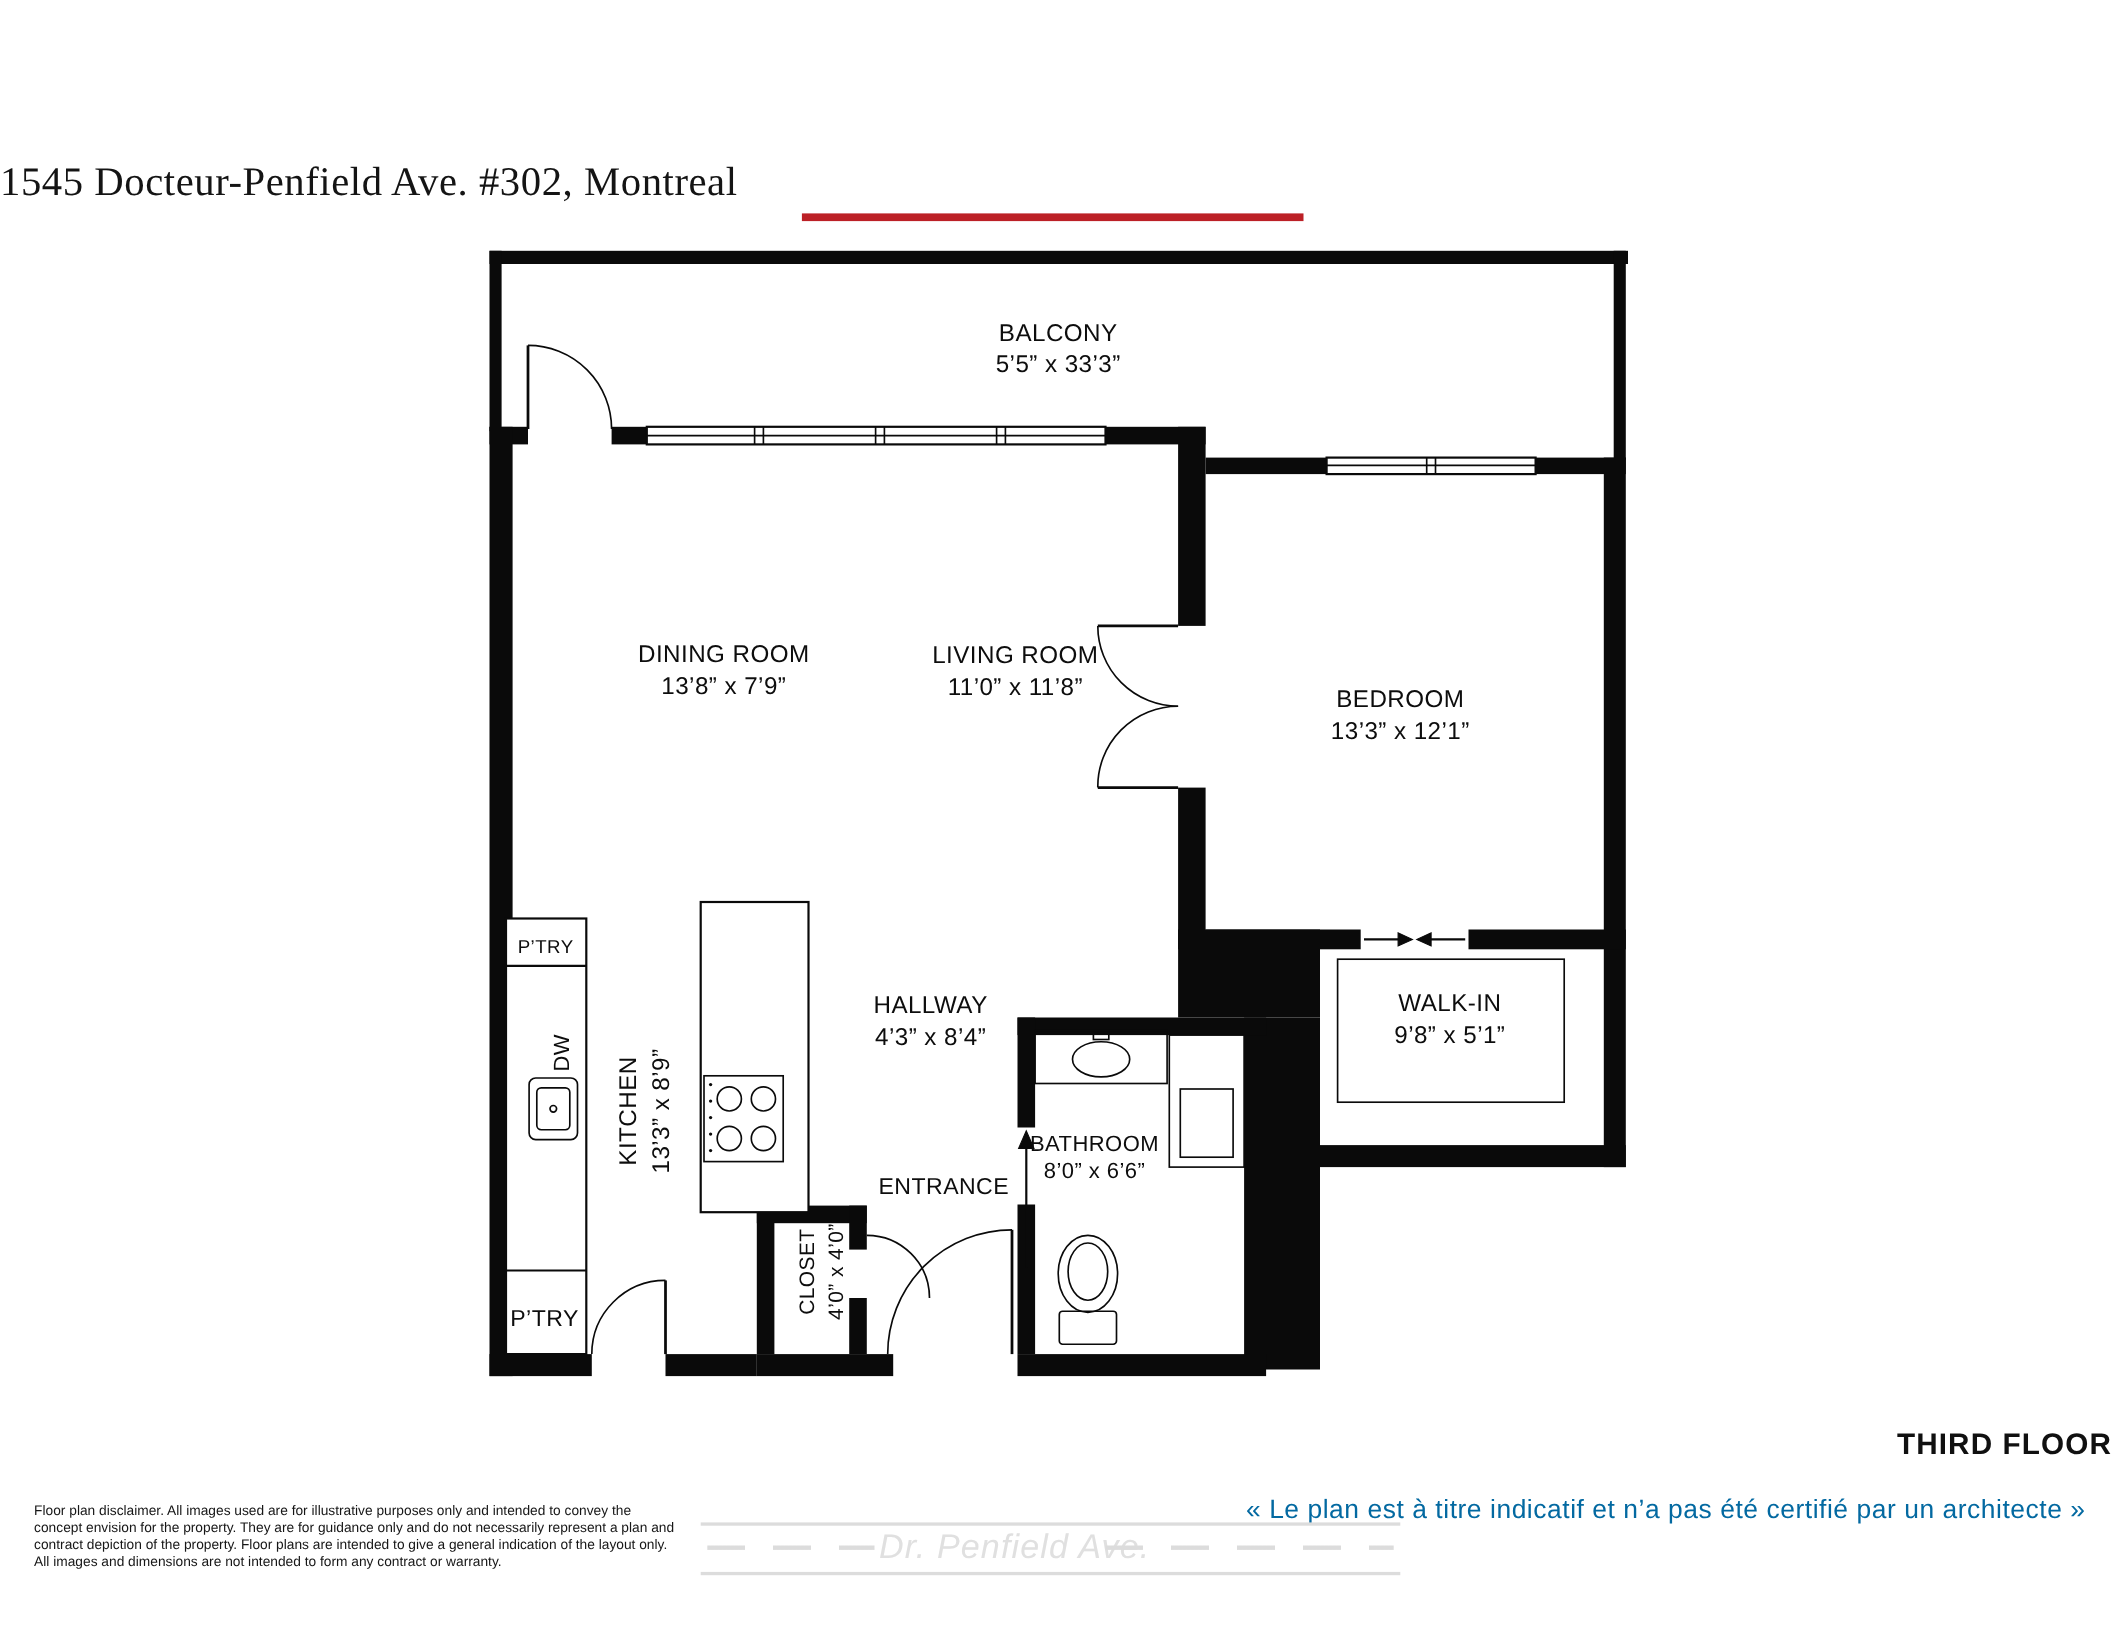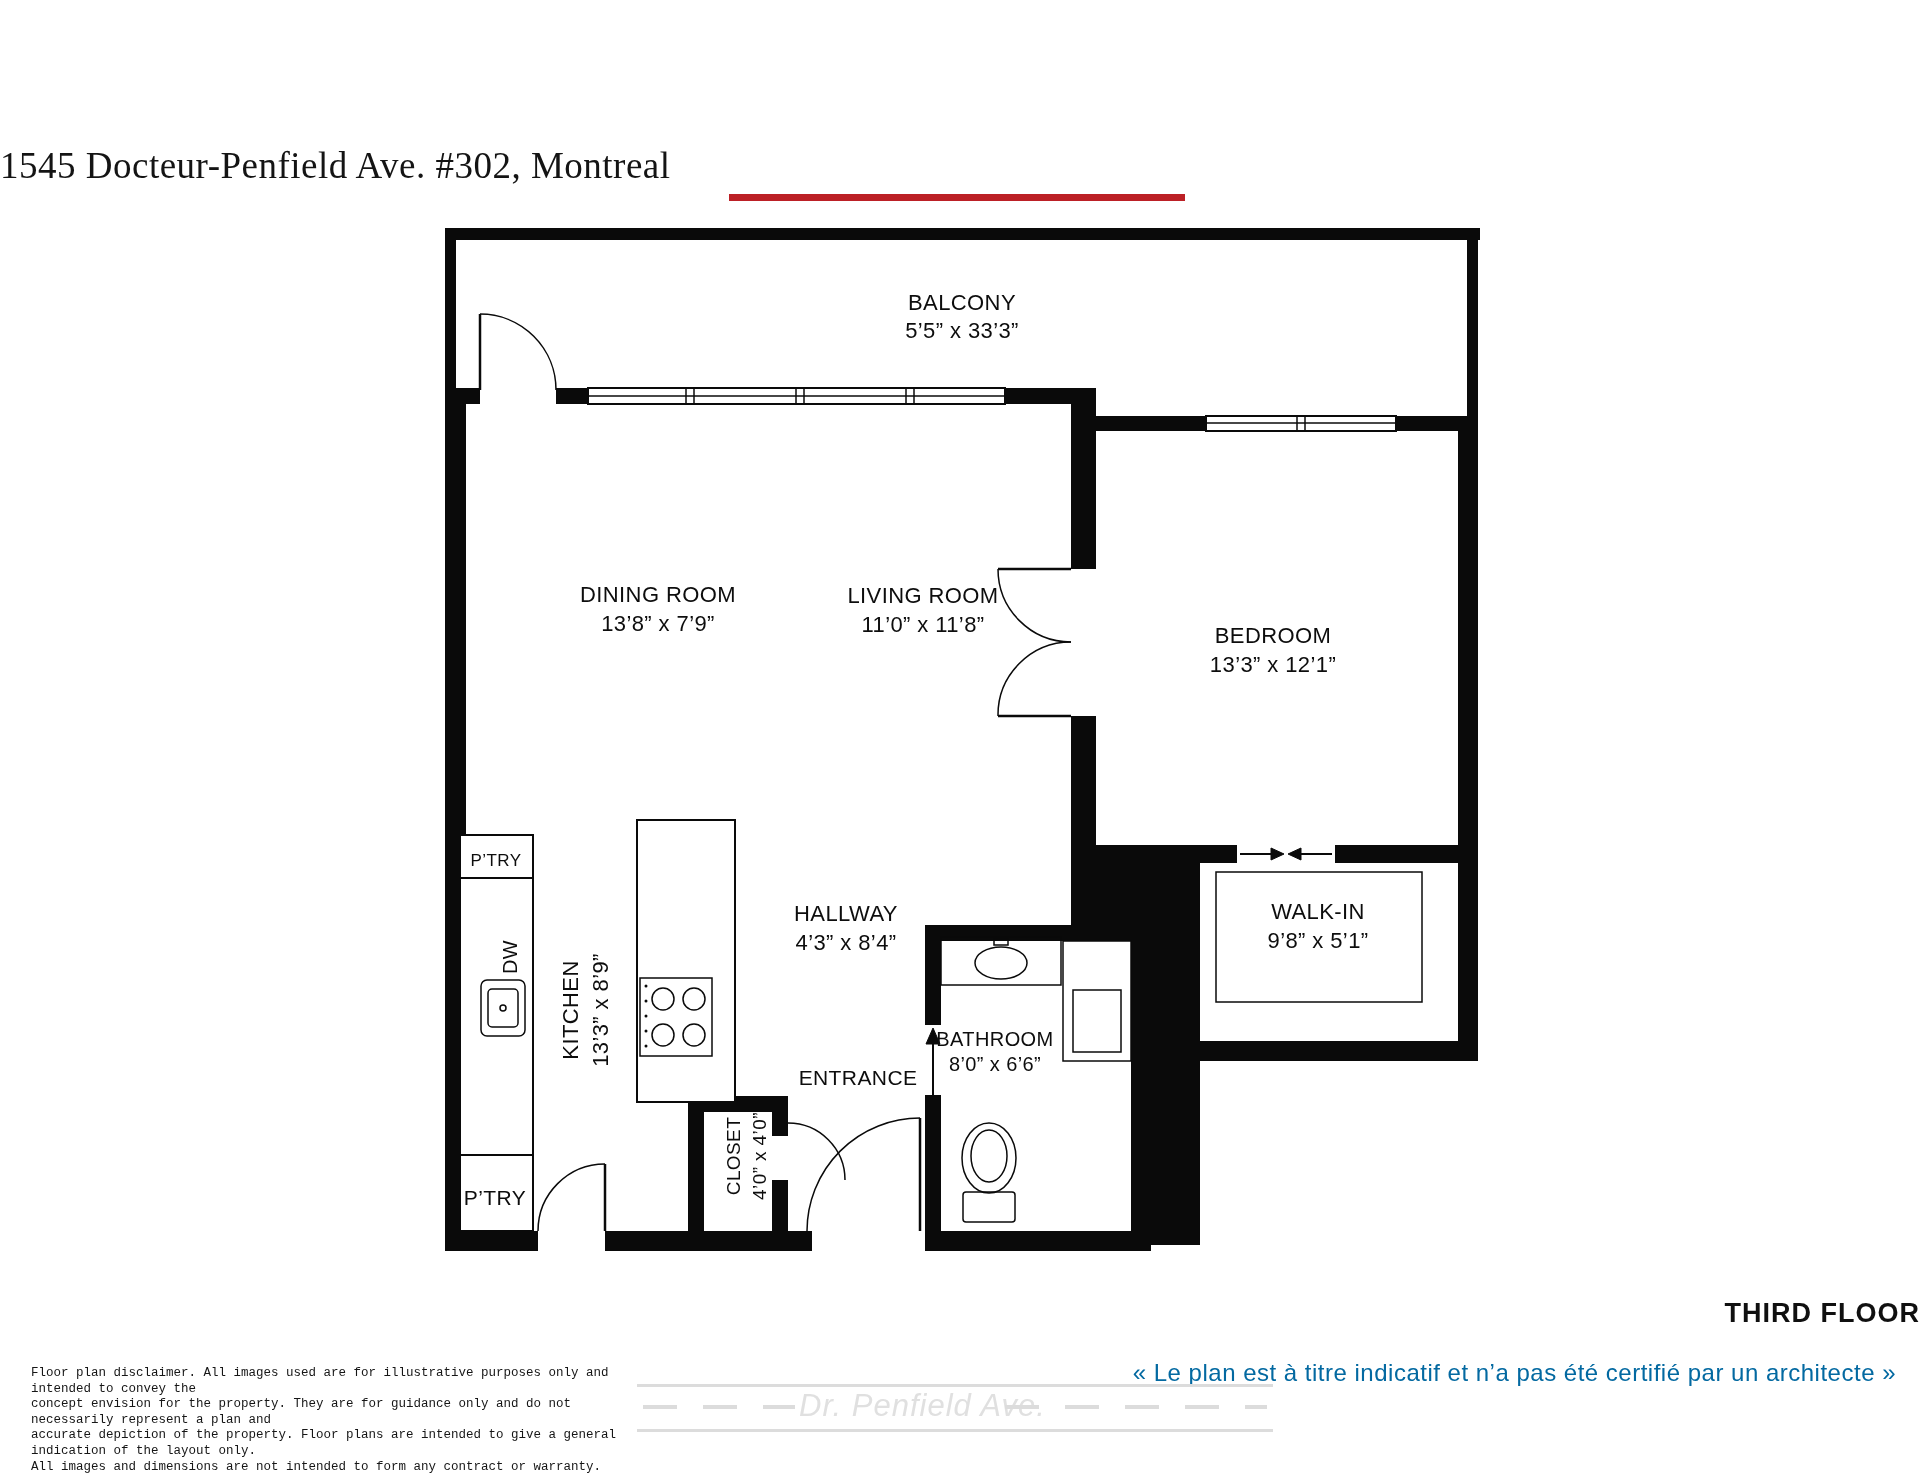--- a/index.html
+++ b/index.html
@@ -7,21 +7,21 @@
         font-family:"Liberation Sans",sans-serif;color:#111;}
   .title{position:absolute;top:144px;left:0;width:1920px;text-align:left;
          font-family:"Liberation Serif",serif;font-size:37px;letter-spacing:.5px;color:#141414;}
   .title-underline{position:absolute;left:729px;top:194px;width:456px;height:7px;background:#bc2026;}
   svg.plan{position:absolute;left:0;top:0;}
   svg.plan text{font-family:"Liberation Sans",sans-serif;fill:#0d0d0d;letter-spacing:.4px;}
   .t22{font-size:22px;} .t21{font-size:21px;} .t20{font-size:20px;} .t19{font-size:19px;} .t17{font-size:17px;}
   .floor-label{position:absolute;top:1298px;left:0;width:1920px;text-align:right;
                font-size:27px;font-weight:bold;letter-spacing:1px;color:#101010;}
   .disclaimer{position:absolute;left:31px;top:1366px;width:600px;font-size:12.5px;
-              line-height:15.6px;color:#161616;font-family:Liberation Mono, monospace;}
+              line-height:15.6px;color:#161616;}
   .french-note{position:absolute;right:24px;top:1359px;font-size:24px;letter-spacing:.5px;
                color:#0369a1;white-space:nowrap;}
   .road{position:absolute;left:637px;top:1384px;width:636px;height:48px;}
   .road-line-top{position:absolute;left:0;right:0;top:0;height:3px;background:#dcdcdc;}
   .road-line-bottom{position:absolute;left:0;right:0;bottom:0;height:3px;background:#dcdcdc;}
   .road-dash{position:absolute;top:21px;height:4px;
              background:repeating-linear-gradient(90deg,#dcdcdc 0 34px,transparent 34px 60px);}
   .road-dash.left{left:6px;width:152px;}
   .road-dash.right{left:368px;width:262px;}
   .road-name{position:absolute;top:4px;left:162px;font-size:31px;font-style:italic;
@@ -211,21 +211,21 @@
 
     <text class="t17" text-anchor="middle" x="496" y="866">P’TRY</text>
     <text class="t21" text-anchor="middle" x="495" y="1205">P’TRY</text>
   </svg>
 
   <div class="floor-label">THIRD FLOOR</div>
 
   <div class="disclaimer">
     <div>Floor plan disclaimer. All images used are for illustrative purposes only and intended to convey the</div>
     <div>concept envision for the property. They are for guidance only and do not necessarily represent a plan and</div>
-    <div>accurate depiction of the property. Floor plans are intended to give a general indication of the layout only.</div>
+    <div>contract depiction of the property. Floor plans are intended to give a general indication of the layout only.</div>
     <div>All images and dimensions are not intended to form any contract or warranty.</div>
   </div>
 
   <div class="french-note">« Le plan est à titre indicatif et n’a pas été certifié par un architecte »</div>
 
   <div class="road">
     <div class="road-line-top"></div>
     <div class="road-dash left"></div>
     <div class="road-name">Dr. Penfield Ave.</div>
     <div class="road-dash right"></div>

